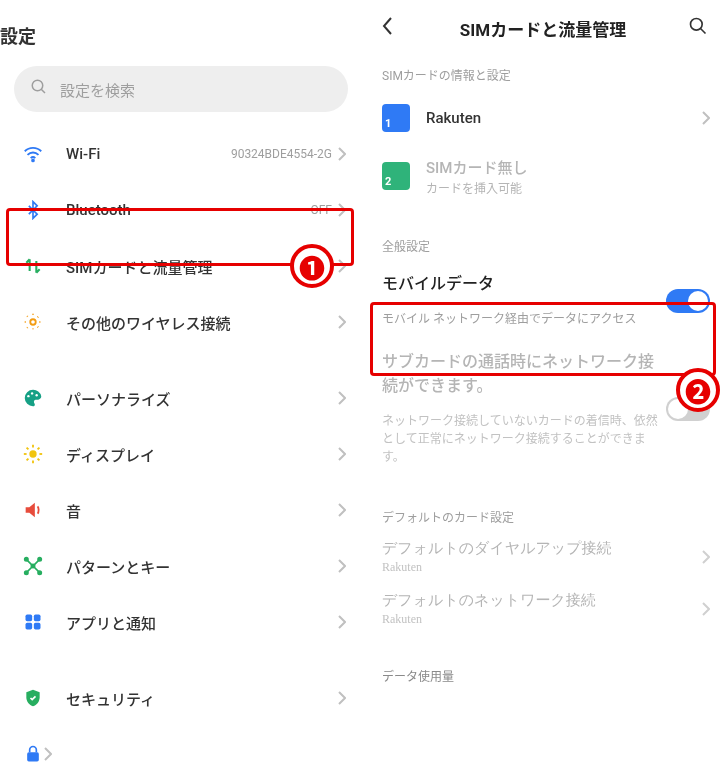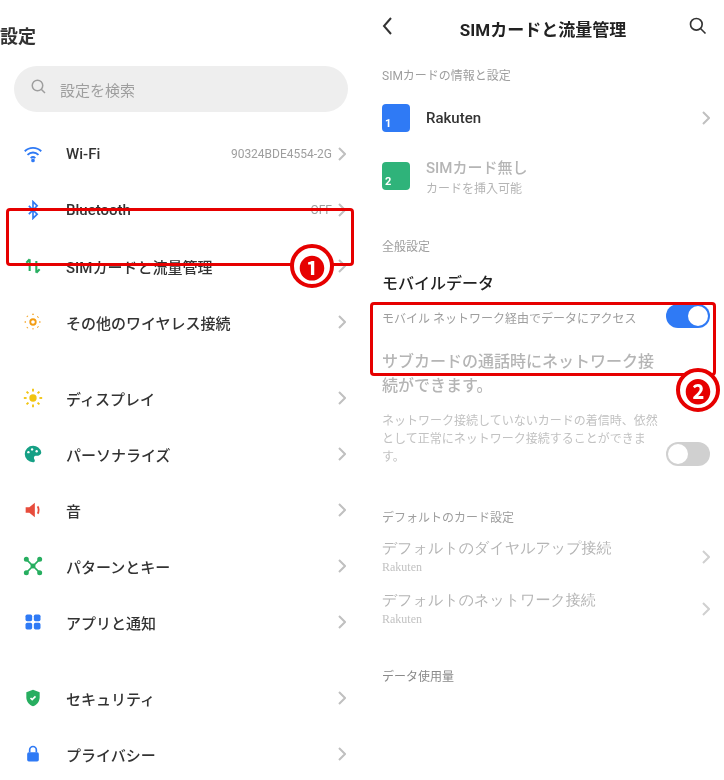--- a/index.html
+++ b/index.html
@@ -88,21 +88,21 @@
   .r-row .body { margin-left:16px; flex:1; }
   .r-row .body .t1 { font-size:15px; color:#333; font-weight:500; }
   .r-row .body.dis .t1 { color:#b5b5b5; }
   .r-row .body .t2 { font-size:12px; color:#b5b5b5; margin-top:2px; }
   .r-row .chev { color:#c0c0c0; }
 
   .r-sep { height:22px; }
 
   .r-setting {
     padding: 10px 14px 10px 20px;
-    display:flex; align-items:flex-end;
+    display:flex; align-items:center;
   }
   .r-setting .body { flex:1; padding-right:8px; }
   .r-setting .body .t1 { font-size:16px; color:#222; font-weight:500; }
   .r-setting .body.dis .t1 { color:#b5b5b5; }
   .r-setting .body .t2 { font-size:12px; color:#9e9e9e; margin-top:16px; line-height:1.5; }
   .r-setting .body.dis .t2 { color:#c2c2c2; }
 
   .toggle {
     width:44px; height:24px; border-radius:12px; position:relative; flex:0 0 44px;
     margin-top:4px;
@@ -201,20 +201,37 @@
       </span>
       <span class="txt">その他のワイヤレス接続</span>
       <span class="chev">
           <svg width="8" height="14" viewBox="0 0 8 14" fill="none" stroke="#c0c0c0" stroke-width="2">
             <path d="M1 1l6 6-6 6"></path>
           </svg>
         </span>
     </div>
 
     <div class="l-gap"></div>
+
+    <div class="l-item">
+      <span class="ic">
+        <svg width="22" height="22" viewBox="0 0 24 24" fill="#16a085">
+            <path d="M12 3a9 9 0 100 18c1.5 0 2-1 2-2s-1-1.5-1-3 1-2 3-2 5-1 5-4a9 9 0 00-9-7z"></path>
+            <circle cx="7" cy="10" r="1.3" fill="#fff"></circle>
+            <circle cx="11" cy="7" r="1.3" fill="#fff"></circle>
+            <circle cx="16" cy="9" r="1.3" fill="#fff"></circle>
+          </svg>
+      </span>
+      <span class="txt">パーソナライズ</span>
+      <span class="chev">
+          <svg width="8" height="14" viewBox="0 0 8 14" fill="none" stroke="#c0c0c0" stroke-width="2">
+            <path d="M1 1l6 6-6 6"></path>
+          </svg>
+        </span>
+    </div>
 
     <div class="l-item">
       <span class="ic">
         <svg width="22" height="22" viewBox="0 0 24 24" fill="#f1c40f">
             <circle cx="12" cy="12" r="4"></circle>
             <g stroke="#f1c40f" stroke-width="2">
               <line x1="12" y1="2" x2="12" y2="5"></line>
               <line x1="12" y1="19" x2="12" y2="22"></line>
               <line x1="2" y1="12" x2="5" y2="12"></line>
               <line x1="19" y1="12" x2="22" y2="12"></line>
@@ -228,37 +245,20 @@
       <span class="txt">ディスプレイ</span>
       <span class="chev">
           <svg width="8" height="14" viewBox="0 0 8 14" fill="none" stroke="#c0c0c0" stroke-width="2">
             <path d="M1 1l6 6-6 6"></path>
           </svg>
         </span>
     </div>
 
     <div class="l-item">
       <span class="ic">
-        <svg width="22" height="22" viewBox="0 0 24 24" fill="#16a085">
-            <path d="M12 3a9 9 0 100 18c1.5 0 2-1 2-2s-1-1.5-1-3 1-2 3-2 5-1 5-4a9 9 0 00-9-7z"></path>
-            <circle cx="7" cy="10" r="1.3" fill="#fff"></circle>
-            <circle cx="11" cy="7" r="1.3" fill="#fff"></circle>
-            <circle cx="16" cy="9" r="1.3" fill="#fff"></circle>
-          </svg>
-      </span>
-      <span class="txt">パーソナライズ</span>
-      <span class="chev">
-          <svg width="8" height="14" viewBox="0 0 8 14" fill="none" stroke="#c0c0c0" stroke-width="2">
-            <path d="M1 1l6 6-6 6"></path>
-          </svg>
-        </span>
-    </div>
-
-    <div class="l-item">
-      <span class="ic">
         <svg width="22" height="22" viewBox="0 0 24 24" fill="#e74c3c">
             <path d="M4 9v6h4l6 5V4L8 9H4z"></path>
             <path d="M17 8c1.5 1.5 1.5 6.5 0 8" stroke="#e74c3c" stroke-width="2" fill="none"></path>
           </svg>
       </span>
       <span class="txt">音</span>
       <span class="chev">
           <svg width="8" height="14" viewBox="0 0 8 14" fill="none" stroke="#c0c0c0" stroke-width="2">
             <path d="M1 1l6 6-6 6"></path>
           </svg>
@@ -318,21 +318,20 @@
         </span>
     </div>
 
     <div class="l-item">
       <span class="ic">
         <svg width="20" height="20" viewBox="0 0 24 24" fill="#2f7af5">
             <rect x="5" y="10" width="14" height="11" rx="2"></rect>
             <path d="M8 10V7a4 4 0 118 0v3" stroke="#2f7af5" stroke-width="2" fill="none"></path>
           </svg>
       </span>
-      <span class="txt">プライバシー</span>
       <span class="chev">
           <svg width="8" height="14" viewBox="0 0 8 14" fill="none" stroke="#c0c0c0" stroke-width="2">
             <path d="M1 1l6 6-6 6"></path>
           </svg>
         </span>
     </div>
 
   </div>
 
   <div class="red-box red-box-1"></div>

